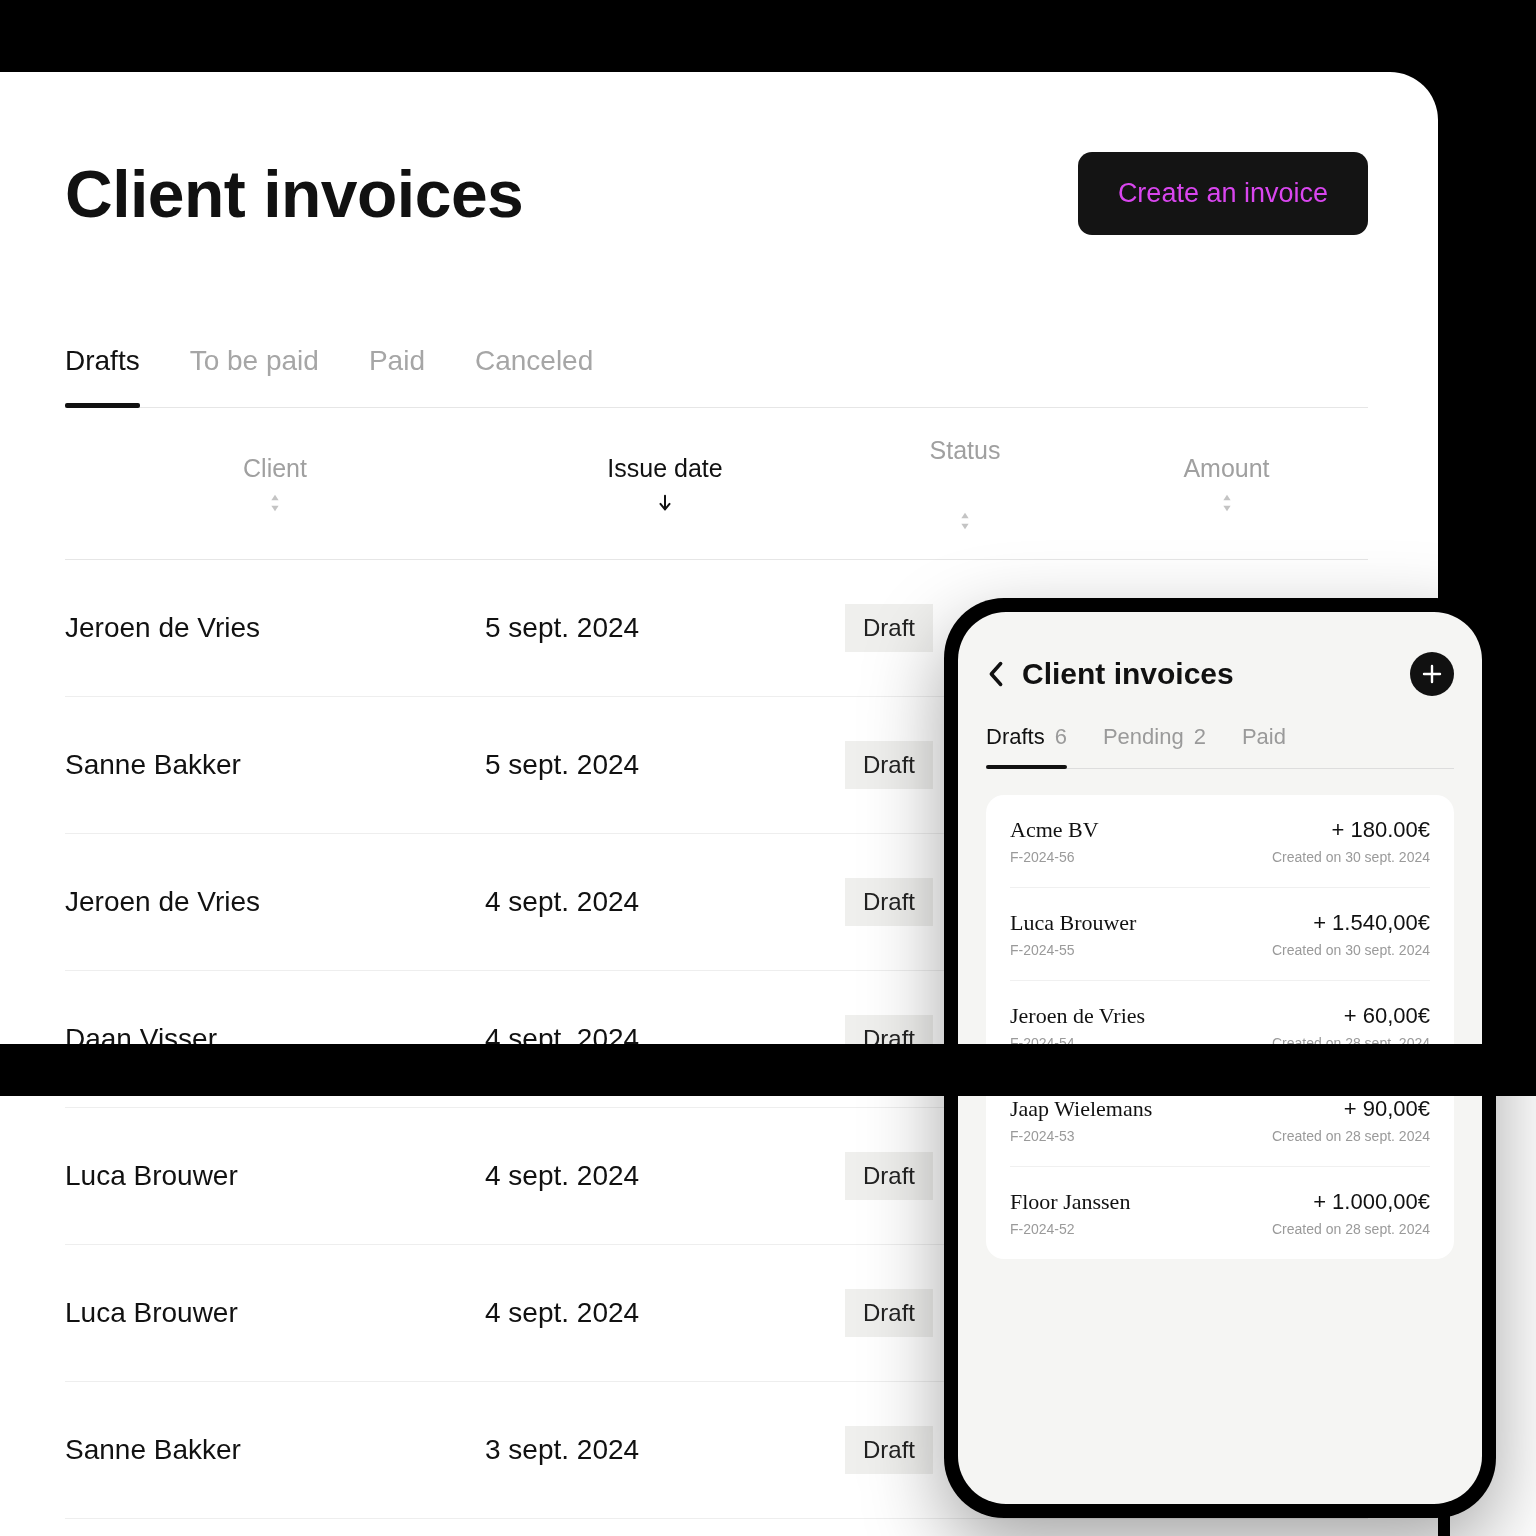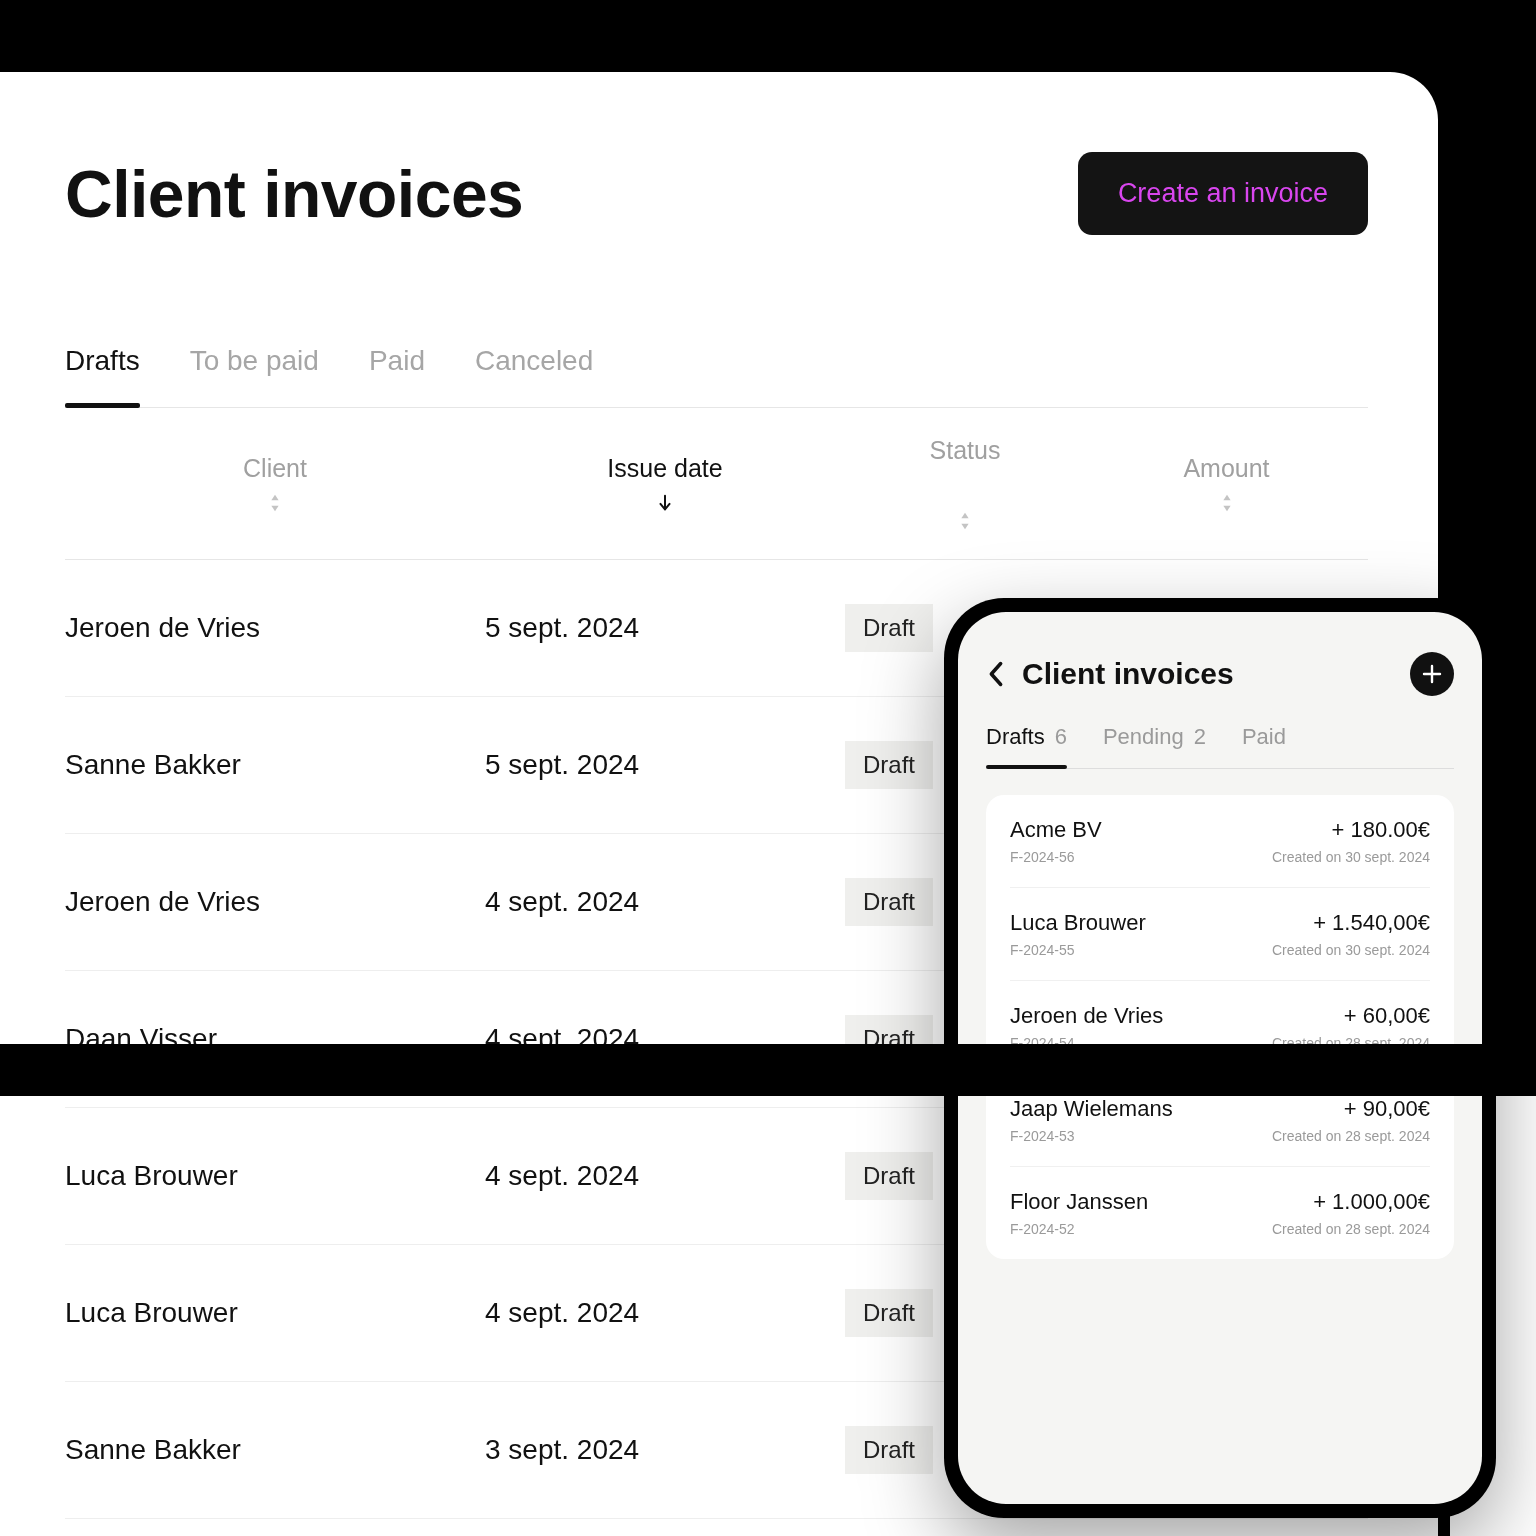--- a/index.html
+++ b/index.html
@@ -53,21 +53,21 @@
     .ptab { font-size: 22px; color: #9a9a9a; padding-bottom: 18px; cursor: pointer; display: flex; align-items: center; gap: 10px; position: relative; font-weight: 500; }
     .ptab.active { color: #111; }
     .ptab.active::after { content: ""; position: absolute; left: 0; right: 0; bottom: -1px; height: 4px; background: #111; border-radius: 2px; }
     .ptab-count { color: #9a9a9a; font-weight: 500; }
     .ptab.active .ptab-count { color: #9a9a9a; }
 
     .phone-card { background: #fff; border-radius: 18px; padding: 0 24px; }
     .pitem { border-bottom: 1px solid #f0f0f0; padding: 22px 0; }
     .pitem:last-child { border-bottom: none; }
     .pitem-row1 { display: flex; justify-content: space-between; align-items: baseline; margin-bottom: 6px; }
-    .pitem-client { font-size: 22px; color: #111; font-weight: 500; }
+    .pitem-client { font-size: 22px; color: #111; font-weight: 500; font-family: Liberation Serif, serif; }
     .pitem-amount { font-size: 22px; color: #111; font-weight: 500; }
     .pitem-row2 { display: flex; justify-content: space-between; align-items: baseline; }
     .pitem-ref, .pitem-created { font-size: 14px; color: #9a9a9a; }
 
     
     .shadow-block { position: absolute; left: 0; right: 0; bottom: 0; height: 52px; background: #000; }
   </style>
 </head>
 <body>
 

